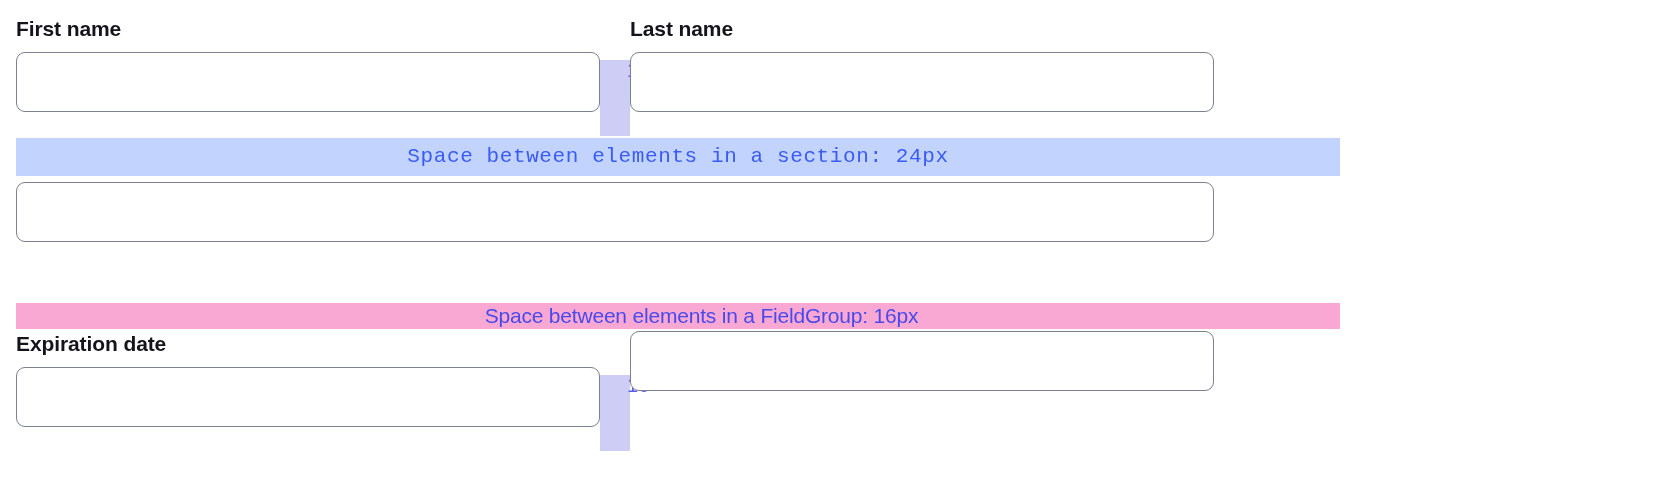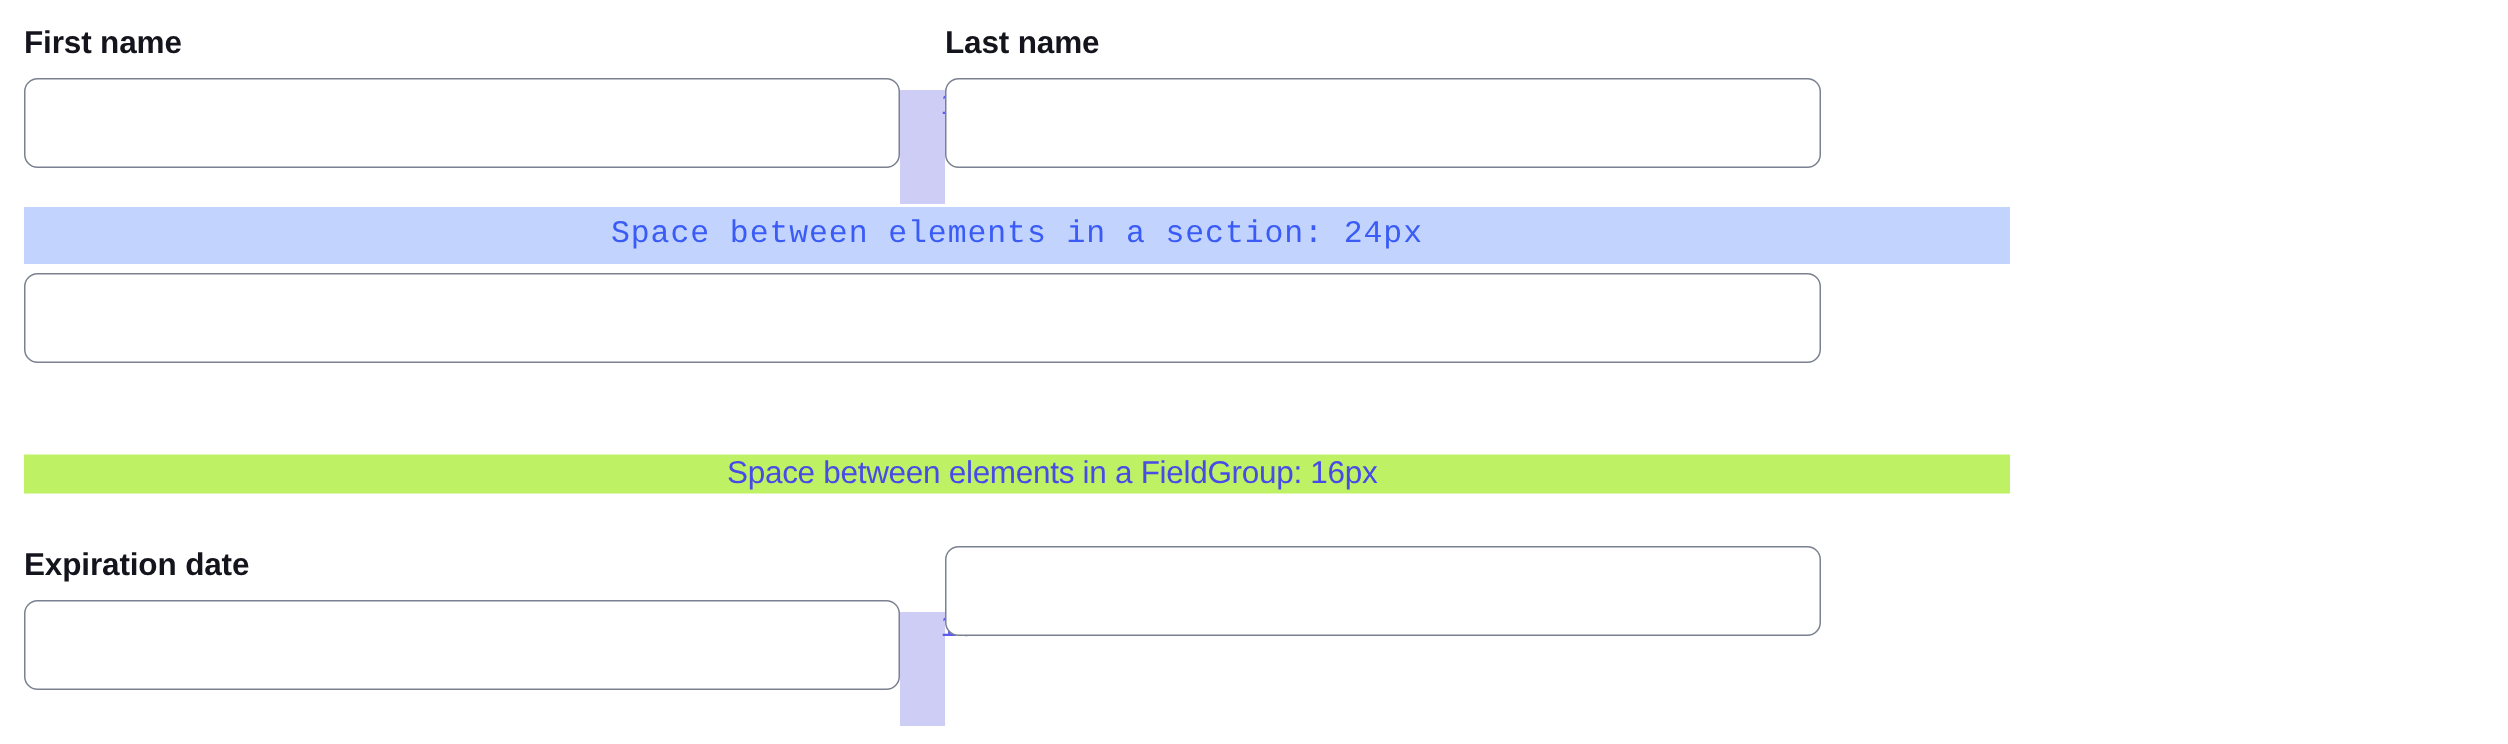--- a/index.html
+++ b/index.html
@@ -112,21 +112,21 @@
   }
   .band-section .band-text {
     font-family: "Liberation Mono", monospace;
     font-size: 21px;
     line-height: 38px;
     color: #3a5bf5;
     letter-spacing: 0.6px;
   }
 
   .band-fieldgroup {
-    background: #bef264;
+    background: #f9a8d4;
     height: 26px;
     padding-left: 47px;
   }
   .band-fieldgroup .band-text {
     font-family: "Liberation Sans", sans-serif;
     font-size: 21px;
     line-height: 26px;
     color: #4a4ae8;
     letter-spacing: -0.2px;
   }
@@ -160,21 +160,21 @@
     <div class="field-row" style="top:182px;">
       <div class="field-col full">
         <input class="field-input" type="text" value="" placeholder="" style="">
       </div>
     </div>
 
     <div class="space-band band-fieldgroup" style="top:303px;">
       <span class="band-text">Space between elements in a FieldGroup: 16px</span>
     </div>
 
-    <div class="field-row" style="top:331px;margin-top:33px;">
+    <div class="field-row" style="top:331px;">
       <div class="field-col left">
         <label class="field-label">Expiration date</label>
         <input class="field-input" type="text" value="" placeholder="" style="">
       </div>
 
       <div class="gap-col" style="margin-top:44px; height:76px;">
         <span class="gap-label">16</span>
       </div>
 
       <div class="field-col right">

